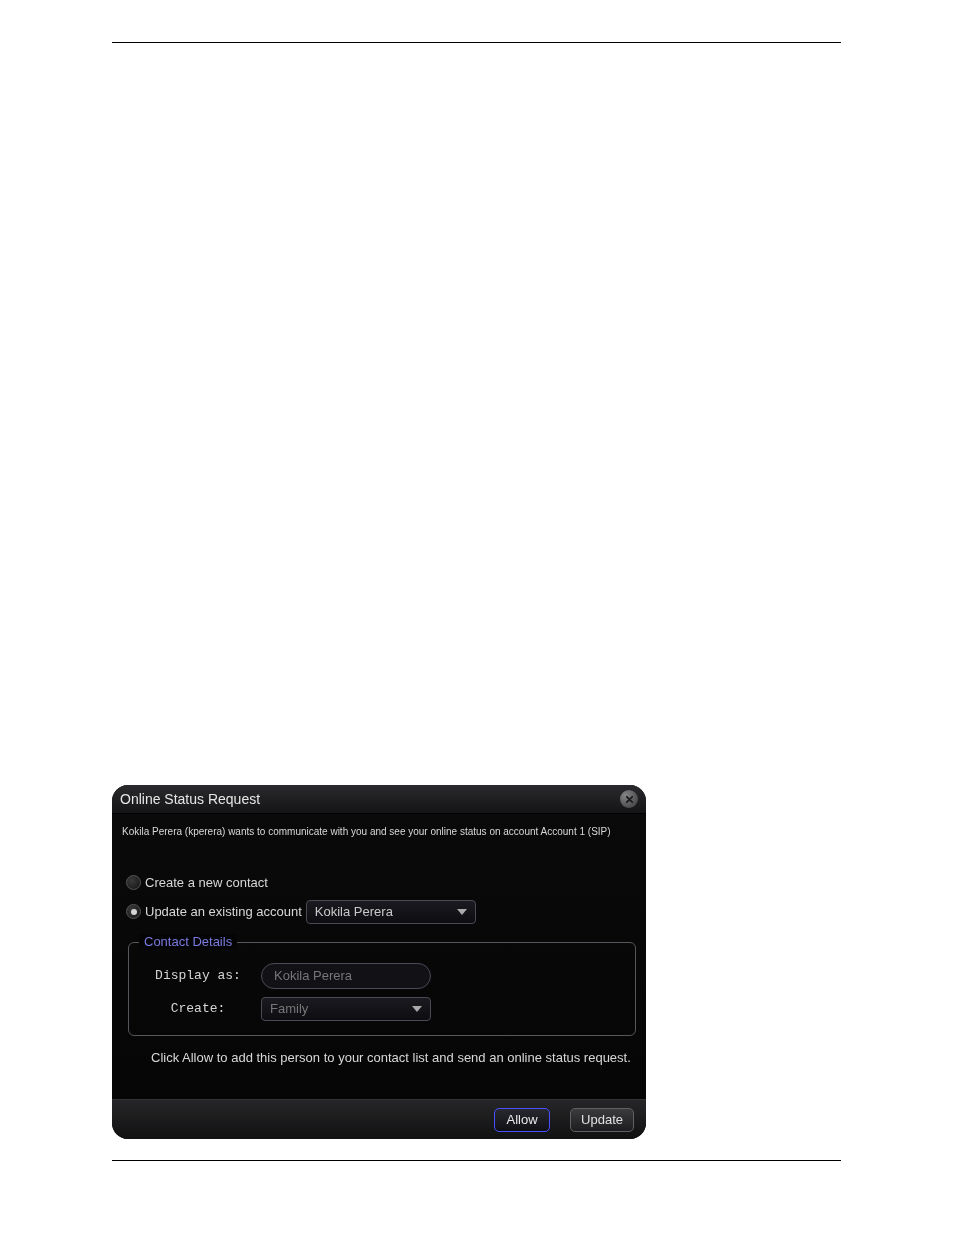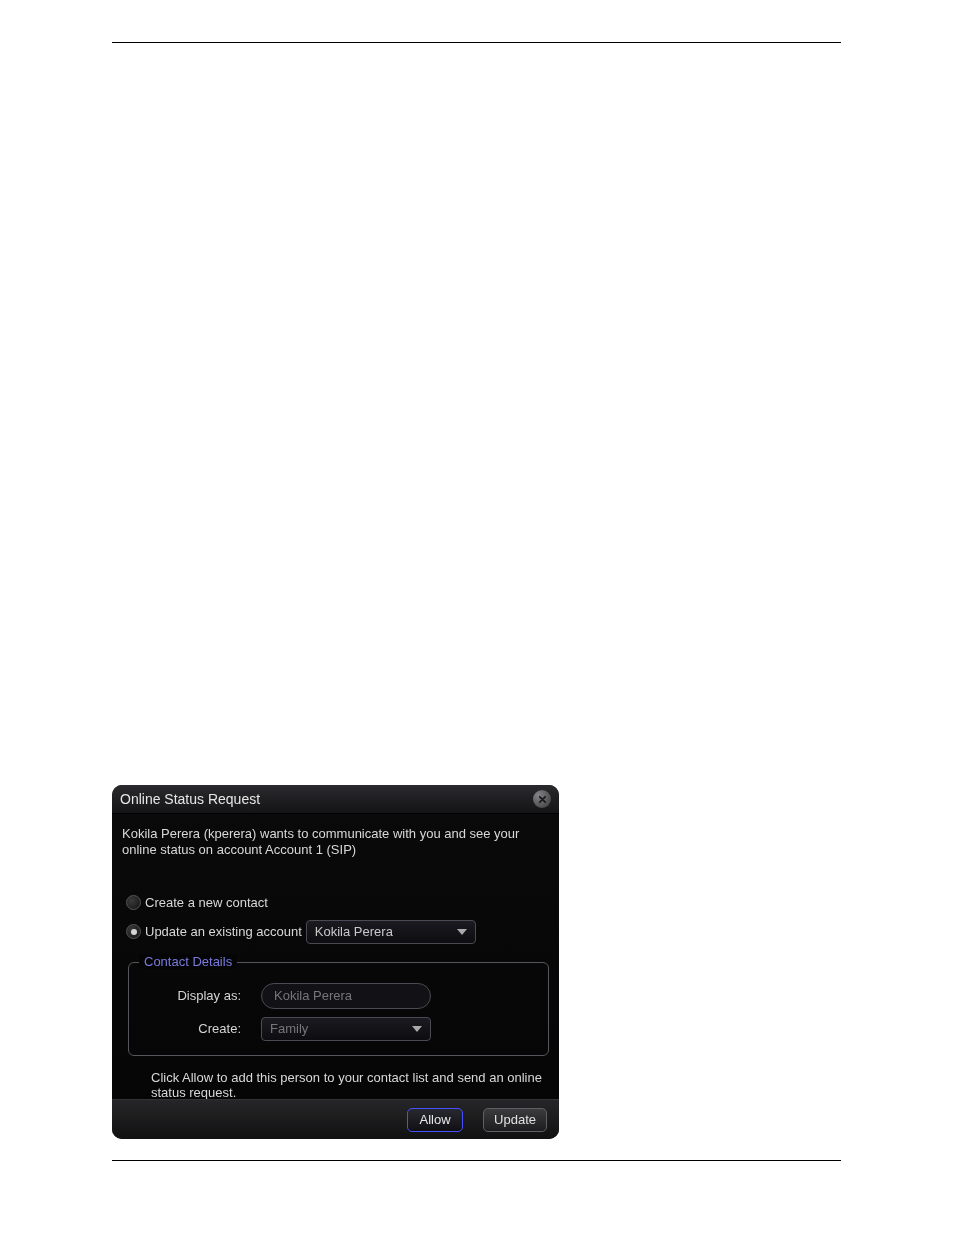--- a/index.html
+++ b/index.html
@@ -27,24 +27,24 @@
     top: 1160px;
     left: 112px;
     right: 113px;
     height: 1px;
     background: #000;
   }
   .dialog {
     position: absolute;
     top: 785px;
     left: 112px;
-    width: 447px;
+    width: 534px;
     height: 354px;
     background: linear-gradient(180deg, #0a0a0a 0%, #050505 100%);
-    border-radius: 10px;
+    border-radius: 16px;
     overflow: hidden;
     font-size: 13px;
     color: #d8d8d8;
   }
   .dialog-header {
     height: 29px;
     background: linear-gradient(180deg, #2a2a2e 0%, #141416 100%);
     display: flex;
     align-items: center;
     padding: 0 8px;
@@ -67,21 +67,21 @@
   }
   .close-btn svg {
     width: 9px;
     height: 9px;
   }
   .dialog-body {
     padding: 4px 8px 0 8px;
   }
   .request-text {
     color: #d8d8d8;
-    font-size: 13px;
+    font-size: 10px;
     line-height: 1.25;
     padding: 8px 2px 0 2px;
   }
   .radio-row {
     display: flex;
     align-items: center;
     gap: 4px;
     margin-top: 10px;
     padding-left: 6px;
   }
@@ -157,23 +157,24 @@
   .form-row {
     display: flex;
     align-items: center;
     margin-top: 8px;
   }
   .form-row:first-of-type {
     margin-top: 4px;
   }
   .form-label {
     width: 118px;
-    text-align: right;
-    padding-right: 20px;
+    text-align: center;
+    padding-right: 8px;
     color: #d5d5d5;
+    font-family: Liberation Mono, monospace;
   }
   .text-input {
     height: 26px;
     width: 170px;
     border: 1px solid #4a4a55;
     border-radius: 13px;
     background: #111116;
     color: #777;
     padding: 0 12px;
     font-size: 13px;

